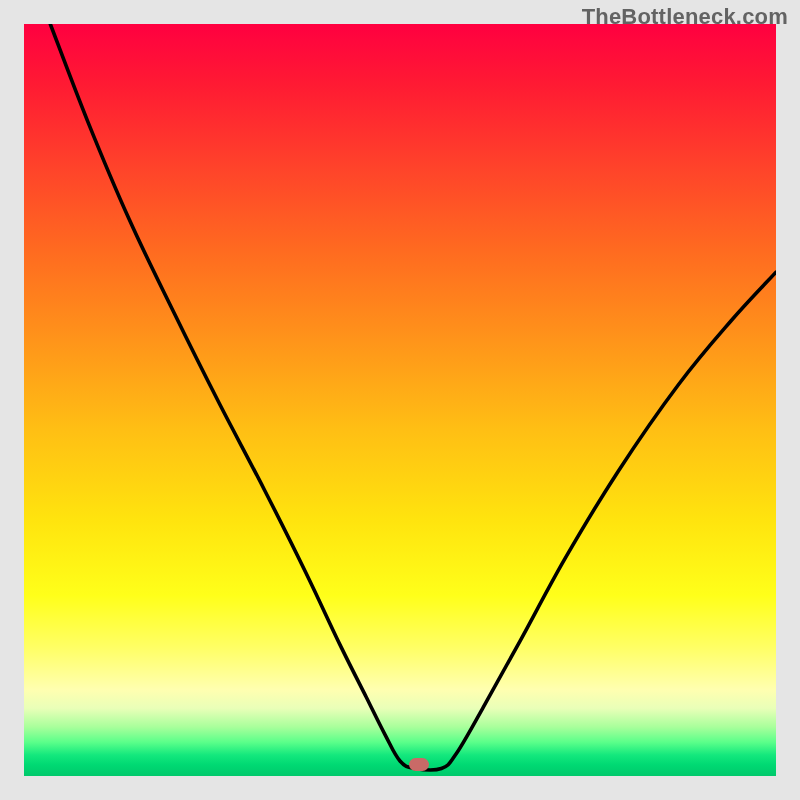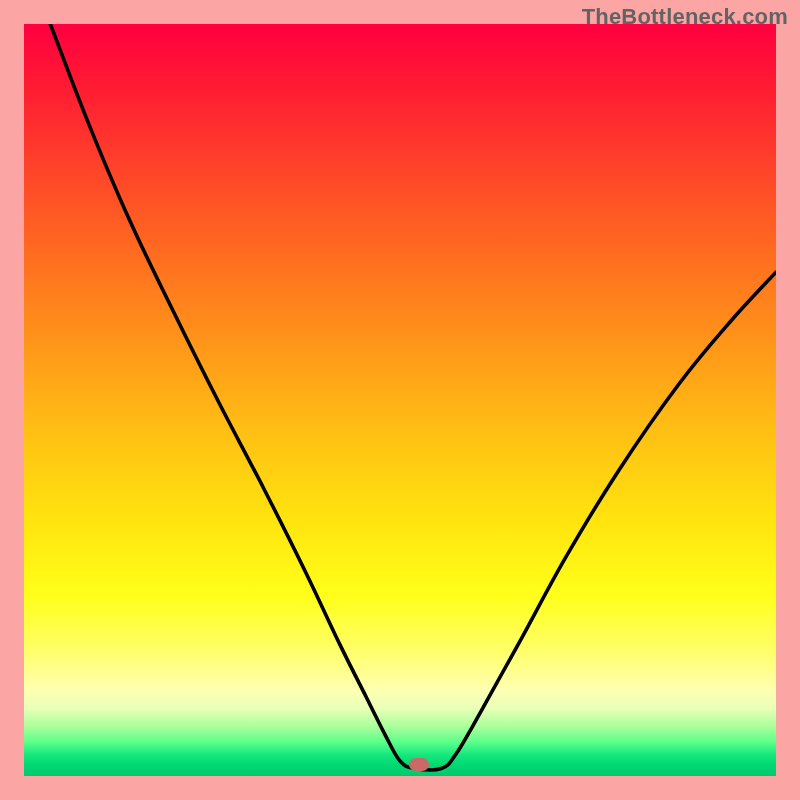--- a/index.html
+++ b/index.html
@@ -8,21 +8,21 @@
     width: 800px;
     height: 800px;
     background: #000;
     font-family: Arial, Helvetica, sans-serif;
     overflow: hidden;
   }
   .frame {
     position: relative;
     width: 800px;
     height: 800px;
-    background: #fca5a5;
+    background: #e5e5e5;
   }
   .watermark {
     position: absolute;
     top: 4px;
     right: 12px;
     color: #636363;
     font-size: 22px;
     font-weight: 600;
     letter-spacing: 0.2px;
     z-index: 5;

